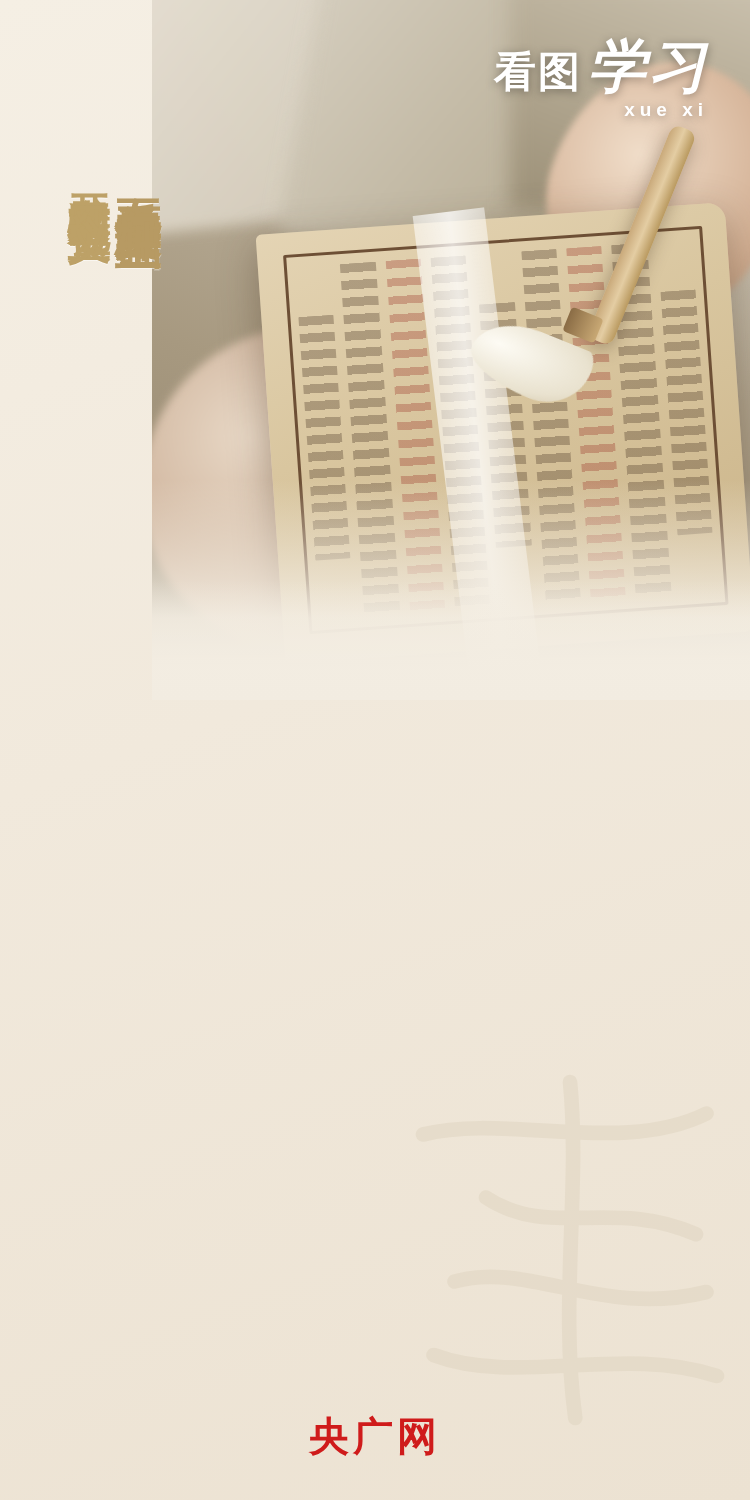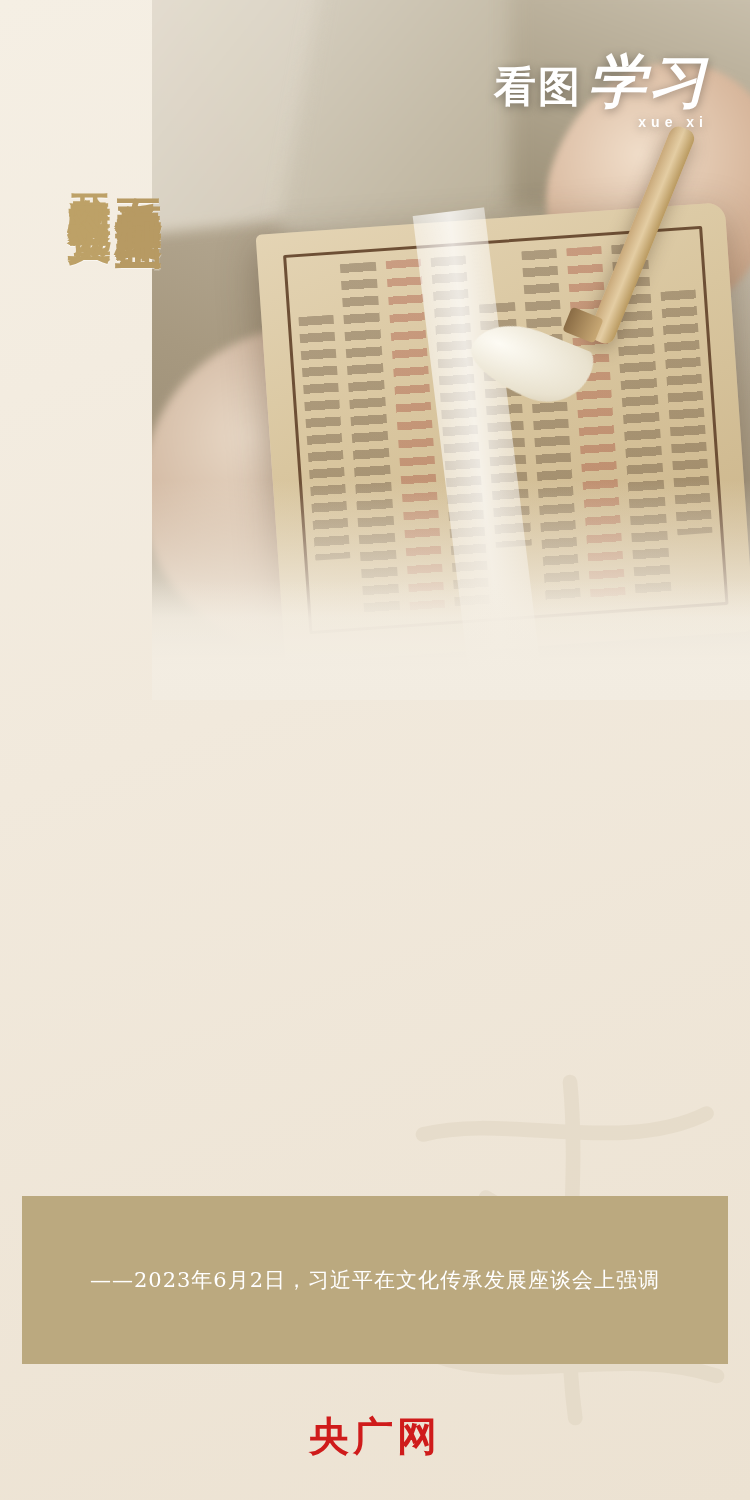--- a/index.html
+++ b/index.html
@@ -183,21 +183,21 @@
     position: absolute;
     left: 0; right: 0; bottom: 0;
     height: 120px;
     background: linear-gradient(to top, #f2ece1, rgba(242,236,225,0));
   }
 
   
   .logo {
     position: absolute;
     right: 42px;
-    top: 52px;
+    top: 37px;
     text-align: right;
     color: #ffffff;
     text-shadow: 0 2px 10px rgba(0,0,0,0.35);
     z-index: 5;
   }
   .logo-row {
     display: flex;
     align-items: baseline;
     justify-content: flex-end;
     gap: 6px;
@@ -213,21 +213,21 @@
     font-family: "DejaVu Serif", serif;
     font-size: 58px;
     font-weight: 700;
     font-style: italic;
     line-height: 1;
     letter-spacing: 2px;
     text-align: center;
   }
   .logo-pinyin {
     margin-top: 4px;
-    font-size: 14px;
+    font-size: 19px;
     letter-spacing: 5px;
     font-weight: 700;
   }
 
   
   .title-block {
     position: absolute;
     left: 14px;
     top: 160px;
     width: 150px;
@@ -368,21 +368,18 @@
     </div>
     <div class="logo-pinyin">xue xi</div>
   </div>
 
   <div class="title-block">
     <div class="title-col first">在五千多年中华文明深厚基础上</div>
     <div class="title-col second">开辟和发展中国特色社会主义</div>
   </div>
 
 
-  <div class="source-bar">
-    <div class="source-text">——2023年6月2日，习近平在文化传承发展座谈会上强调</div>
-  </div>
 
   <div class="footer">
     <div class="brand">央广网</div>
   </div>
 
 </div>
 
 </body></html>

